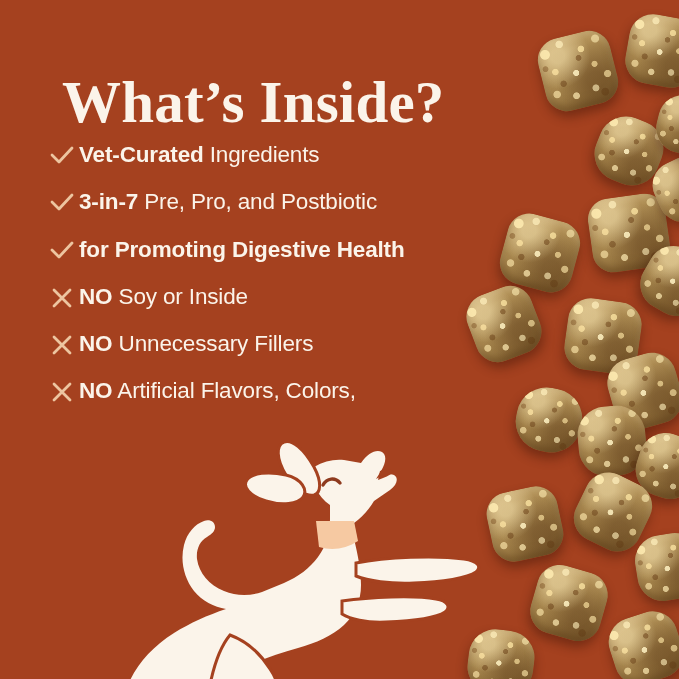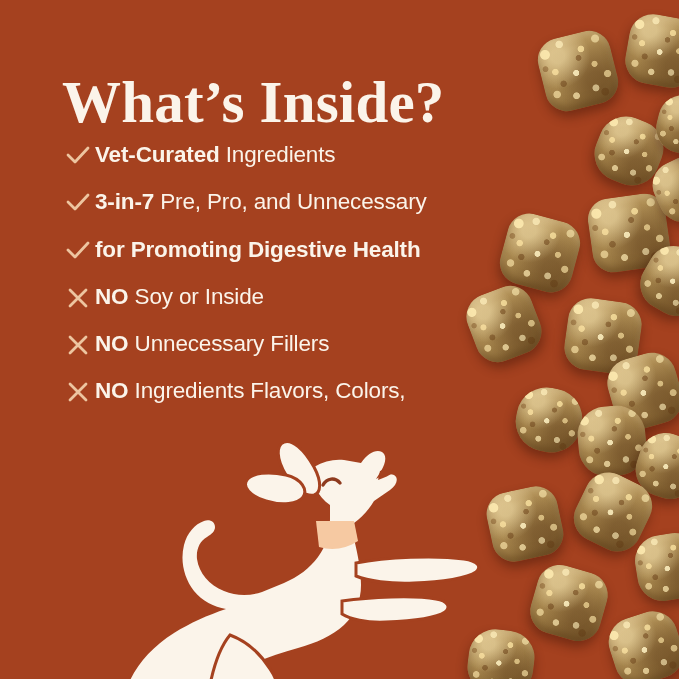--- a/index.html
+++ b/index.html
@@ -59,21 +59,21 @@
   #page-title{
     position:absolute;left:62px;top:33px;
     font-family:"Liberation Serif", serif;
     font-size:59px;line-height:1;
     color:#FBF4EA;
     letter-spacing:.2px;
     white-space:nowrap;
   }
 
   #benefits-list{
-    position:absolute;left:61px;top:140px;
+    position:absolute;left:45px;top:140px;
     width:455px;
   }
   .list-item{
     display:flex;align-items:flex-start;
     margin-bottom:18px;
   }
   .list-item .mark{
     flex:0 0 34px;width:34px;height:26px;
     margin-top:3px;
     display:flex;align-items:center;justify-content:center;
@@ -135,21 +135,21 @@
             </svg>
           </span>
           <span class="text"><span class="lead">Vet-Curated</span><span class="rest"> Ingredients</span></span>
         </li>
         <li class="list-item">
           <span class="mark">
             <svg width="26" height="22" viewBox="0 0 26 22" xmlns="http://www.w3.org/2000/svg" aria-hidden="true">
               <path d="M3 10 L10 17 L23 3" fill="none" stroke="#EDC5A0" stroke-width="2.8" stroke-linecap="round" stroke-linejoin="round"></path>
             </svg>
           </span>
-          <span class="text"><span class="lead">3-in-7</span><span class="rest"> Pre, Pro, and Unnecessary</span></span>
+          <span class="text"><span class="lead">3-in-7</span><span class="rest"> Pre, Pro, and Postbiotic</span></span>
         </li>
         <li class="list-item">
           <span class="mark">
             <svg width="26" height="22" viewBox="0 0 26 22" xmlns="http://www.w3.org/2000/svg" aria-hidden="true">
               <path d="M3 10 L10 17 L23 3" fill="none" stroke="#EDC5A0" stroke-width="2.8" stroke-linecap="round" stroke-linejoin="round"></path>
             </svg>
           </span>
           <span class="text"><span class="line2">for Promoting Digestive Health</span></span>
         </li>
         <li class="list-item">
@@ -167,21 +167,21 @@
             </svg>
           </span>
           <span class="text"><span class="lead">NO</span><span class="rest"> Unnecessary Fillers</span></span>
         </li>
         <li class="list-item">
           <span class="mark">
             <svg width="22" height="22" viewBox="0 0 22 22" xmlns="http://www.w3.org/2000/svg" aria-hidden="true">
               <path d="M3 3 L19 19 M19 3 L3 19" fill="none" stroke="#EDC5A0" stroke-width="2.8" stroke-linecap="round"></path>
             </svg>
           </span>
-          <span class="text"><span class="lead">NO</span><span class="rest"> Ingredients Flavors, Colors,</span></span>
+          <span class="text"><span class="lead">NO</span><span class="rest"> Artificial Flavors, Colors,</span></span>
         </li>
       </ul>
 
   </div>
 
   <svg id="dog-illustration" viewBox="0 0 420 250" xmlns="http://www.w3.org/2000/svg">
 
     <path fill="#FBF4EA" d="M243,28
              C250,18 258,14 264,17
              C269,20 268,28 263,36

